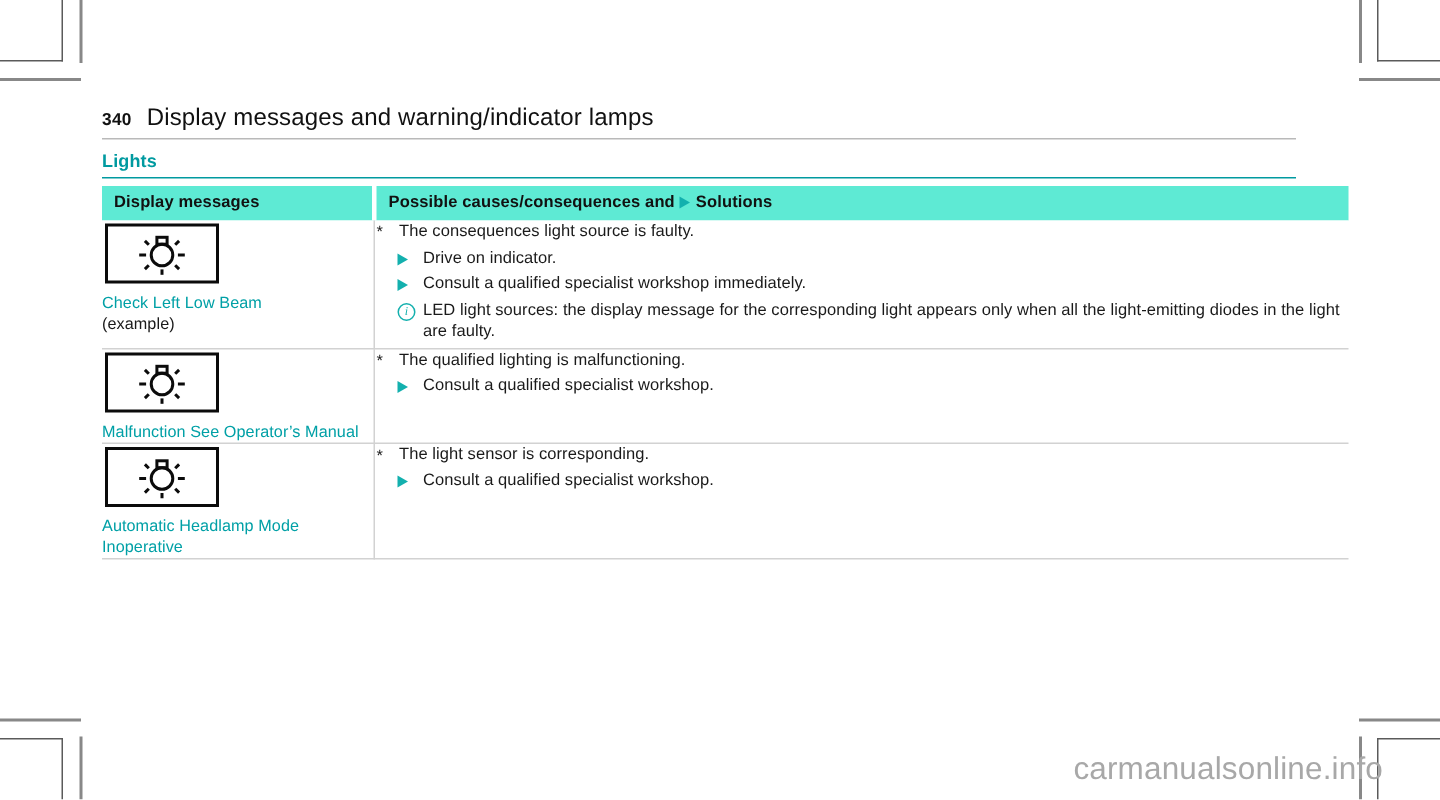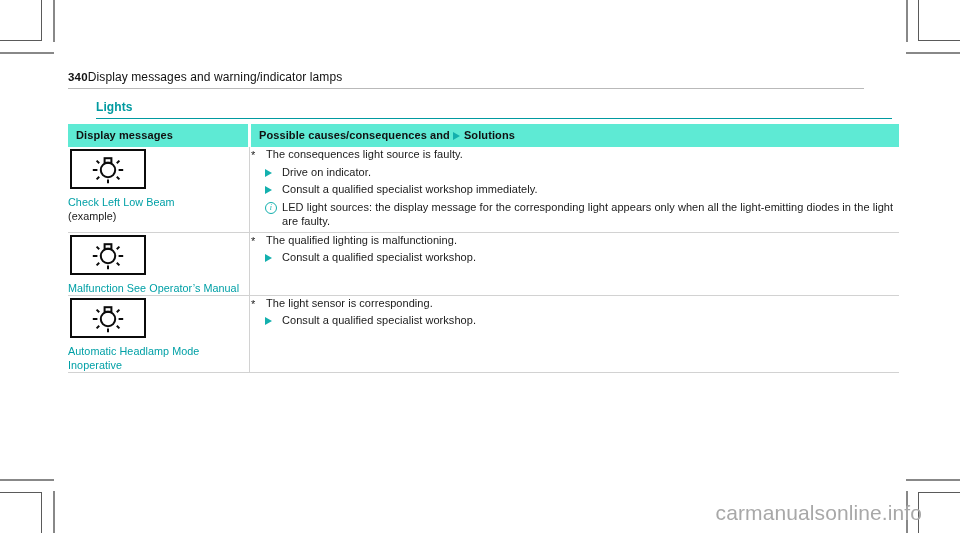--- a/index.html
+++ b/index.html
@@ -32,42 +32,41 @@
     width: 796px;
     display: flex;
     align-items: baseline;
     border-bottom: 1px solid #b9b9b9;
     padding-bottom: 4px;
   }
   .page-number {
     font-size: 11.5px;
     font-weight: bold;
     letter-spacing: .2px;
-    margin-right: 0;
+    margin-right: 10px;
     color: #111;
   }
   .page-header-title {
-    font-size: 12px;
+    font-size: 16px;
     color: #111;
     letter-spacing: .1px;
   }
 
   
   .section-heading {
     position: absolute;
     left: 68px;
     top: 100px;
     width: 796px;
     font-size: 12px;
     font-weight: bold;
     color: #009aa0;
     padding-bottom: 4px;
     border-bottom: 1.6px solid #009aa0;
     letter-spacing: .1px;
-    margin-left: 28px;
   }
 
   
   .msg-table {
     position: absolute;
     left: 68px;
     top: 124px;
     width: 796px;
     border-collapse: collapse;
     table-layout: fixed;

